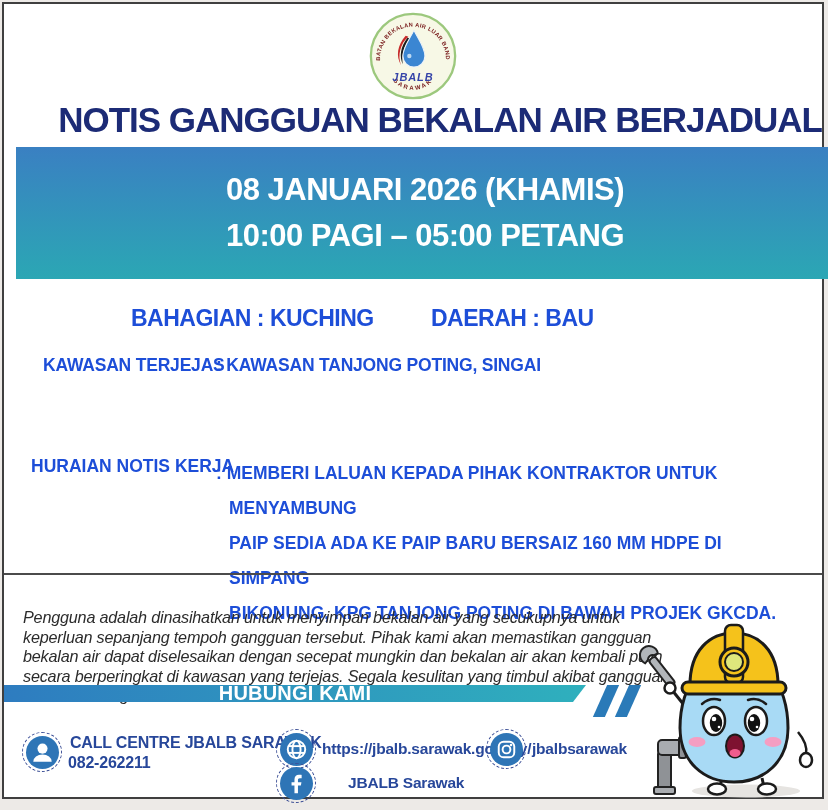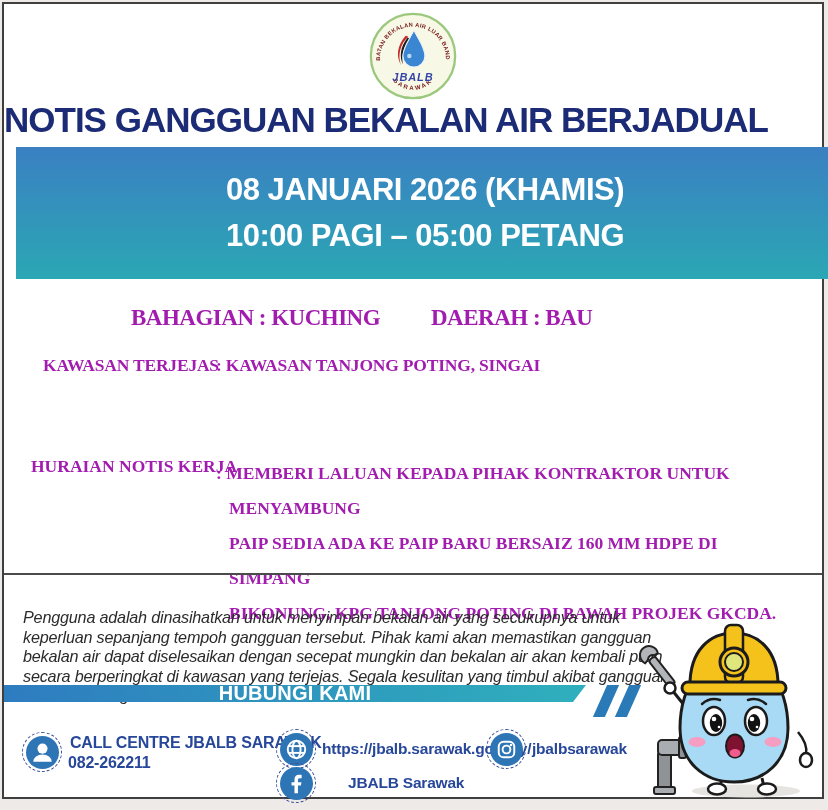--- a/index.html
+++ b/index.html
@@ -12,40 +12,40 @@
   }
   .page {
     position:absolute; left:2px; top:2px; width:822px; height:797px;
     background:#ffffff; border:2px solid #3f3f3f;
   }
   .abs { position:absolute; }
 
   
   .logo-wrap { left:0; right:0; top:8px; display:flex; justify-content:center; }
   .main-title {
-    left:0; right:0; top:96px; text-align:left;
+    left:0; right:0; top:96px; text-align:right;
     font-size:35px; font-weight:bold; letter-spacing:-1px;
     color:#1c2b76;
   }
 
   
   .band {
     left:0; top:143px; width:100%; height:132px;
     background:linear-gradient(to bottom, #3a80c2 0%, #2ba7b4 100%);
     display:flex; flex-direction:column; align-items:center; justify-content:center;
     gap:4px;
     margin-left:12px;
   }
   .band .line {
     color:#ffffff; font-weight:bold; font-size:31px; letter-spacing:-0.5px;
     line-height:42px;
   }
 
   
-  .navy { color:#a21caf; font-weight:bold;font-family:Liberation Serif, serif; }
+  .navy { color:#1d4ed8; font-weight:bold; }
   .row-region { top:301px; font-size:23px; letter-spacing:-0.5px; }
   .lbl-bahagian { left:127px; }
   .lbl-daerah  { left:427px; }
   .row-kawasan { top:351px; font-size:17.5px; letter-spacing:-0.2px; }
   .lbl-kawasan { left:39px; }
   .val-kawasan { left:212px; }
   .row-huraian-label { left:27px; top:452px; font-size:17.5px; }
   .huraian-value {
     left:212px; top:452px; width:580px; font-size:17.5px;
     padding-left:13px;

